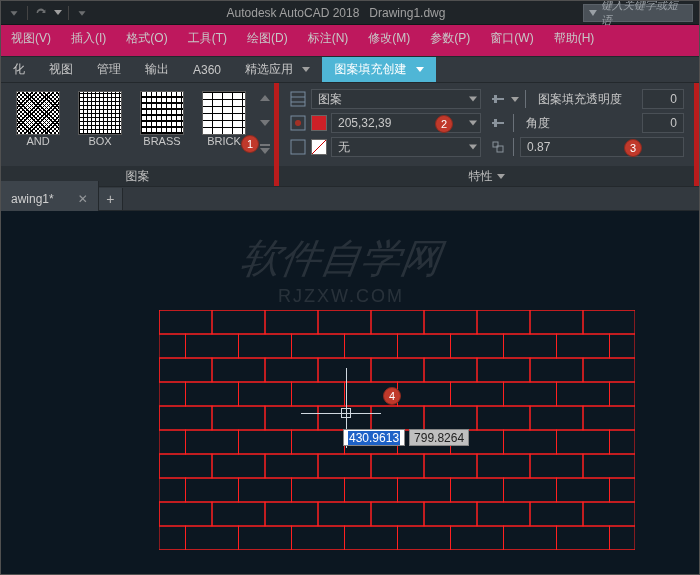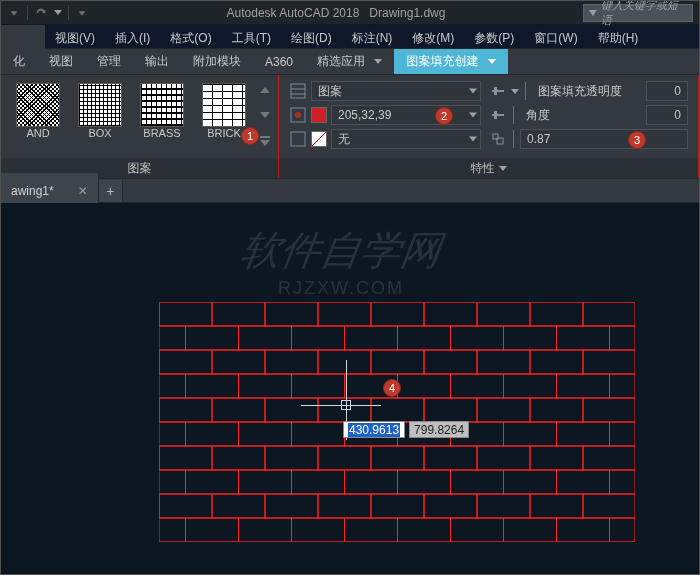--- a/index.html
+++ b/index.html
@@ -4,27 +4,27 @@
 <style>
 * { margin: 0; padding: 0; box-sizing: border-box; font-family: "Microsoft YaHei", sans-serif; }
 body { background: #33393f; color: #c8c8c8; width: 700px; height: 575px; overflow: hidden; font-size: 11px; position: relative; border: 1px solid #505050; }
 .titlebar { height: 24px; background: #1f2428; display: flex; align-items: center; padding: 0 6px; gap: 10px; border-bottom: 1px solid #14171a; }
 .qat { display: flex; gap: 6px; align-items: center; }
 .qat-icon { width: 14px; height: 14px; opacity: .6; }
 .qat-sep { width: 1px; height: 14px; background: #444; }
 .title { flex: 1; text-align: center; color: #a0a0a0; font-size: 12px; }
 .searchbox { width: 110px; height: 18px; background: #4a5158; border: 1px solid #5a6168; display: flex; align-items: center; padding: 0 4px; font-style: italic; color: #9aa0a6; font-size: 11px; }
 .searchbox svg { margin-right: 3px; }
-.menubar { height: 24px; background: #0f172a; display: flex; border-bottom: 1px solid #23282c; margin-left: 44px; }
+.menubar { height: 32px; background: #be185d; display: flex; border-bottom: 1px solid #23282c; }
 .menu-item { padding: 5px 10px; color: #c8c8c8; cursor: pointer; font-size: 12px; }
 .tabbar { height: 26px; background: #33393f; display: flex; border-bottom: 1px solid #23282c; }
 .tab { padding: 5px 12px; color: #c8c8c8; cursor: pointer; font-size: 12px; display: flex; align-items: center; gap: 3px; }
 .tab.active { background: #4fb6d6; color: #fff; }
 .ribbon { display: flex; background: #33393f; border-bottom: 1px solid #23282c; height: 104px; }
-.panel { border-right: 1px solid #b91c1c; display: flex; flex-direction: column; }
+.panel { border-right: 5px solid #b91c1c; display: flex; flex-direction: column; }
 .panel-body { flex: 1; display: flex; padding: 4px 6px; align-items: flex-start; }
 .panel-title { height: 20px; background: #2a3035; text-align: center; font-size: 12px; line-height: 20px; color: #c0c0c0; display: flex; justify-content: center; align-items: center; gap: 4px; }
 .pattern-btn { display: flex; flex-direction: column; align-items: center; gap: 0; padding: 4px 9px; cursor: pointer; position: relative; }
 .pattern-swatch { width: 44px; height: 44px; background: #fff; border: 1px solid #5a5a5a; }
 .pattern-swatch.p-and { background-image: repeating-linear-gradient(45deg,#000 0 1px,transparent 1px 3px), repeating-linear-gradient(-45deg,#000 0 1px,transparent 1px 3px); }
 .pattern-swatch.p-box { background-image: repeating-linear-gradient(0deg,#000 0 1px,transparent 1px 4px), repeating-linear-gradient(90deg,#000 0 1px,transparent 1px 4px); }
 .pattern-swatch.p-brass { background-image: repeating-linear-gradient(0deg,#000 0 2px,transparent 2px 6px), repeating-linear-gradient(90deg,#000 0 1px,transparent 1px 5px); }
 .pattern-swatch.p-brick { background: #fff; background-image: repeating-linear-gradient(0deg,transparent 0 6px,#000 6px 7px), repeating-linear-gradient(90deg,transparent 0 9px,#000 9px 10px); }
 .pattern-label { font-size: 11px; color: #c8c8c8; }
 .badge { position: absolute; width: 18px; height: 18px; background: #c0392b; border-radius: 50%; color: #fff; font-size: 11px; display: flex; align-items: center; justify-content: center; border: 1px solid #8a2a1f; }
@@ -98,21 +98,20 @@
   <div class="menu-item">参数(P)</div>
   <div class="menu-item">窗口(W)</div>
   <div class="menu-item">帮助(H)</div>
 </div>
 
 <div class="tabbar">
   <div class="tab">化</div>
   <div class="tab">视图</div>
   <div class="tab">管理</div>
   <div class="tab">输出</div>
-  <div class="tab">附加模块</div>
   <div class="tab">A360</div>
   <div class="tab"><span>精选应用</span>&nbsp;<span class="caret-down"></span></div>
   <div class="tab active"><span>图案填充创建</span>&nbsp;<span class="caret-down" style="border-top-color:#fff"></span></div>
 </div>
 
 <div class="ribbon">
 
   <div class="panel" style="width:278px">
     <div class="panel-body">
       <div class="pattern-btn">

